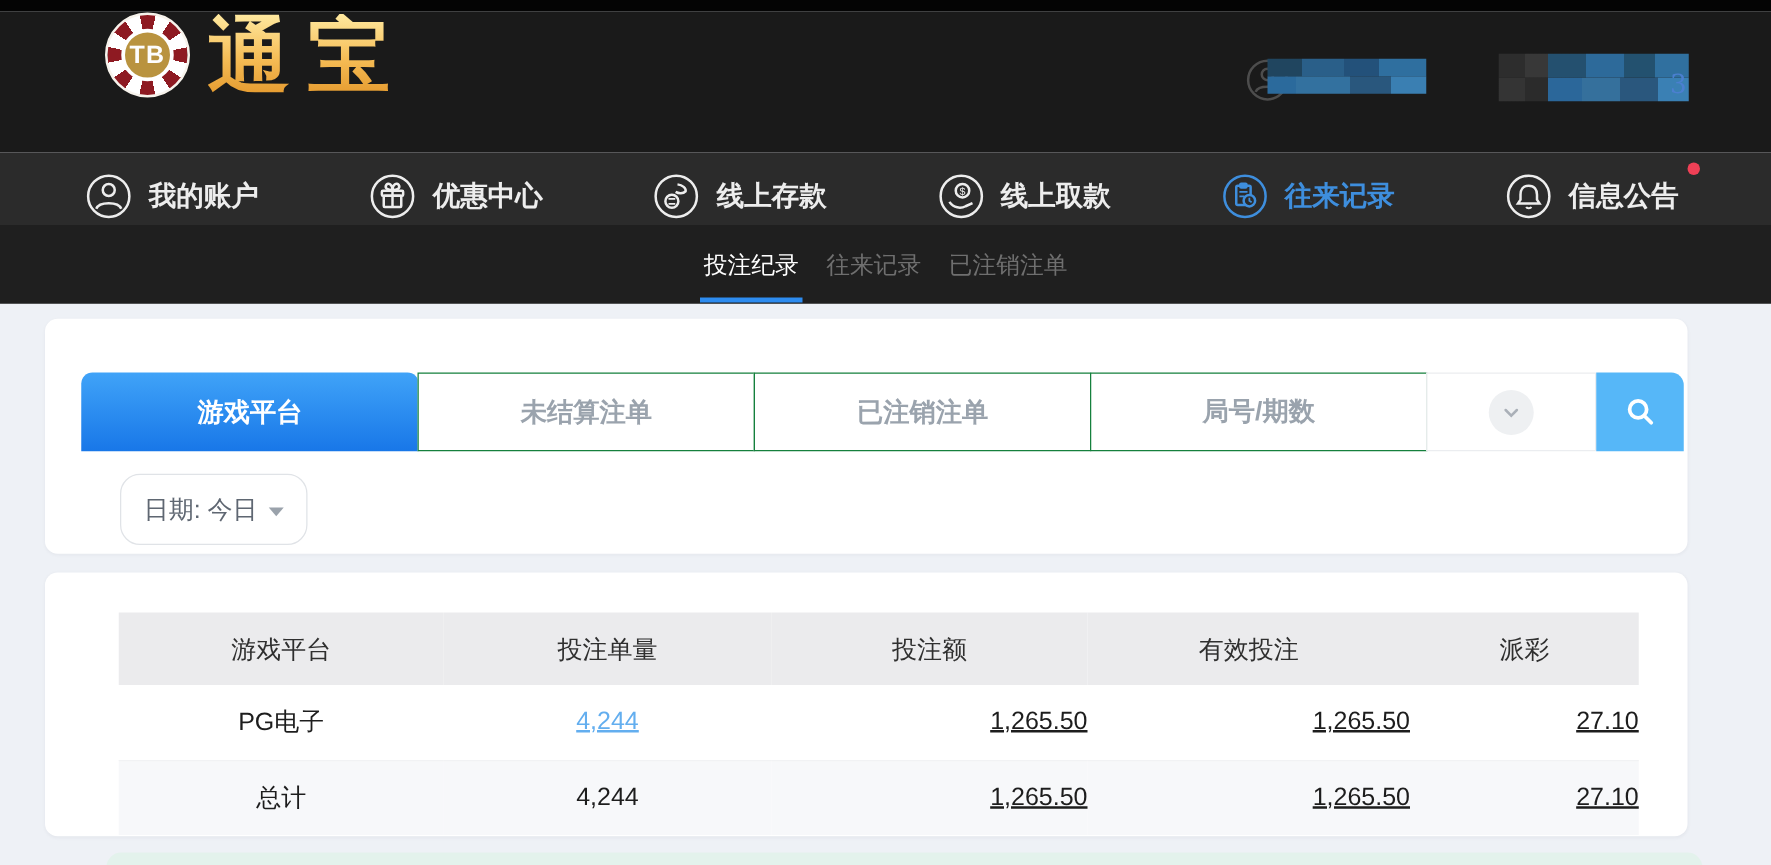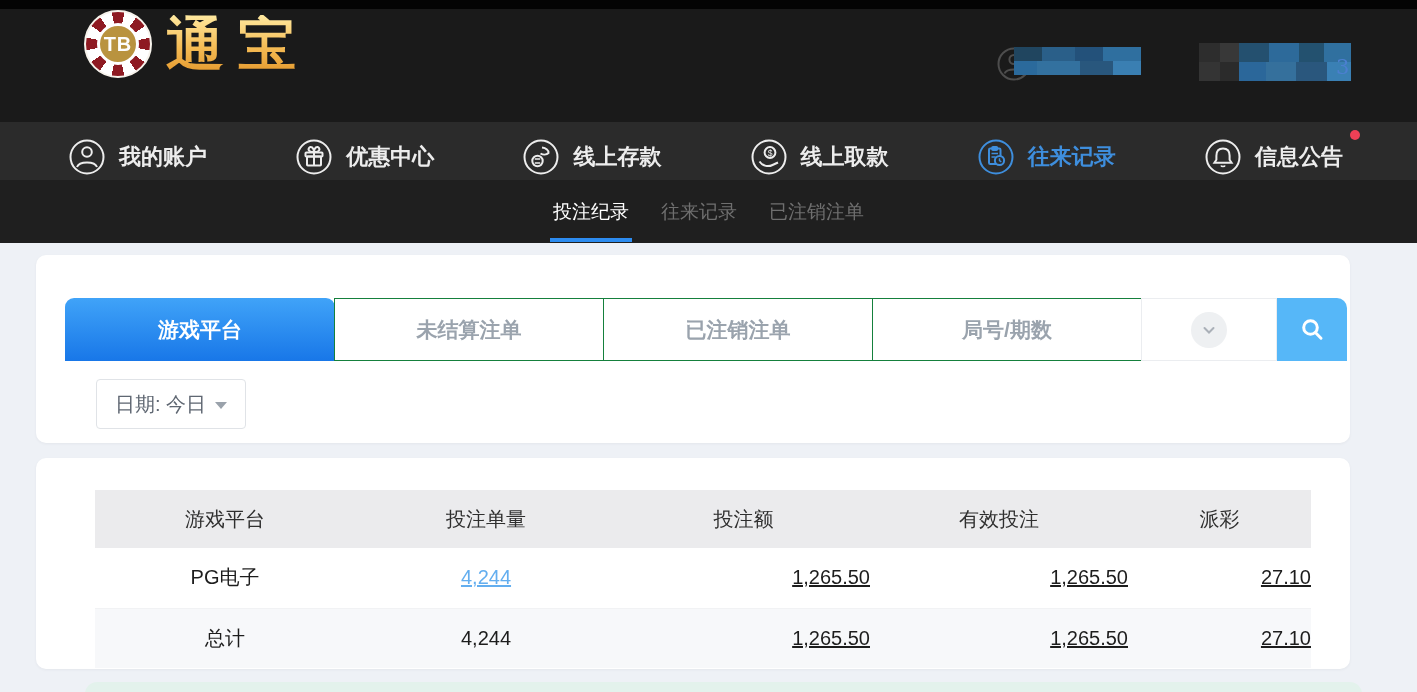--- a/index.html
+++ b/index.html
@@ -10,21 +10,21 @@
   
   .top-black { position:absolute; top:0; left:0; width:100%; height:9px; background:#040404; }
   .top-header { position:absolute; top:9px; left:0; width:100%; height:113px; background:#1a1a1a; }
   .logo-wrap { position:absolute; left:84px; top:1px; display:flex; align-items:center; gap:14px; }
   .chip { position:relative; width:68px; height:68px; border-radius:50%;
           background:repeating-conic-gradient(from -11deg,#8e1a22 0 22.5deg,#ffffff 22.5deg 45deg);
           border:2px solid #f7f3ec; }
   .chip-inner { position:absolute; inset:11px; border-radius:50%; background:#b9933f; border:3px solid #fff;
                 display:flex; align-items:center; justify-content:center;
                 color:#fdfdfd; font-size:20px; font-weight:bold; letter-spacing:1px; }
-  .brand-name { font-family:"DejaVu Serif","Liberation Serif",serif; font-weight:bold; font-size:58px;
+  .brand-name { font-family:"DejaVu Serif","Liberation Serif",serif; font-weight:bold; font-size:66px;
                 letter-spacing:14px; line-height:1;
                 background:linear-gradient(180deg,#ffe9a0 0%,#f5bc55 55%,#e59a2e 100%);
                 -webkit-background-clip:text; background-clip:text; color:transparent;text-decoration:underline; }
   .user-area { position:absolute; left:0; top:0; width:100%; height:113px; }
   .avatar-svg { position:absolute; left:996px; top:37px; }
   .mosaic-a { position:absolute; left:1014px; top:38px; width:127px; height:28px;
       background-image:
         linear-gradient(90deg,#20455f 0 22%,#2a5f89 0 48%,#23517a 0 70%,#2f6f9f 0 100%),
         linear-gradient(90deg,#2b6a9c 0 18%,#33719f 0 52%,#29577d 0 78%,#3a7fb2 0 100%);
       background-size:100% 50%,100% 50%; background-position:0 0,0 100%; background-repeat:no-repeat; }
@@ -40,21 +40,21 @@
   .main-nav { position:absolute; top:122px; left:0; width:100%; height:72px; background:#2b2b2b;
               border-bottom:2px solid #151515;
               display:flex; align-items:center; justify-content:space-between; padding:0 74px 0 68px; }
   .nav-item { display:flex; align-items:center; gap:13px; cursor:pointer; position:relative; }
   .nav-item .lbl { color:#ededed; font-size:22px; font-weight:bold; }
   .nav-item.active .lbl { color:#3e8edd; }
   .nav-dot { position:absolute; top:-8px; right:-17px; width:10px; height:10px; border-radius:50%; background:#ef4056; }
 
   
   .sub-nav { position:absolute; top:180px; left:0; width:100%; height:63px; background:#1f1f1f;
-             display:flex; align-items:center; justify-content:center; gap:32px; }
+             display:flex; align-items:center; justify-content:center; gap:22px; }
   .sub-tab { position:relative; font-size:19px; color:#6f6f6f; cursor:pointer; }
   .sub-tab.active { color:#ffffff; }
   .sub-tab.active::after { content:""; position:absolute; left:-3px; right:-3px; bottom:-17px; height:4px; background:#2d8cf0; }
 
   
   .card { position:absolute; background:#fff; border-radius:10px; box-shadow:0 1px 3px rgba(30,40,60,.05); }
   .card-tabs { left:36px; top:255px; width:1314px; height:188px; }
   .card-table { left:36px; top:458px; width:1314px; height:211px; }
 
   
@@ -66,22 +66,22 @@
   .ftab-input::placeholder { color:#9aa3ad; opacity:1; }
   .ftab.active { background:linear-gradient(180deg,#40a3f8 0%,#1877e8 100%); color:#fff;
                  border:none; border-radius:9px 9px 0 0; margin-left:0; }
   .ftab-dd { width:136px; height:63px; display:flex; align-items:center; justify-content:center;
              border:1px solid #ebedf0; margin-left:-1px; background:#fff; cursor:pointer; }
   .dd-circle { width:36px; height:36px; border-radius:50%; background:#eef0f2;
                display:flex; align-items:center; justify-content:center; }
   .ftab-search { width:70px; height:63px; background:#56b7f8; border:none; border-radius:0 10px 0 0;
                  display:flex; align-items:center; justify-content:center; cursor:pointer; }
 
-  .date-btn { position:absolute; left:60px; top:124px; width:150px; height:50px;
-              border:1px solid #e0e3e7; border-radius:4px; background:#fff;
+  .date-btn { position:absolute; left:60px; top:124px; width:150px; height:57px;
+              border:1px solid #e0e3e7; border-radius:16px; background:#fff;
               display:flex; align-items:center; justify-content:center; gap:9px;
               font-size:20px; color:#5f6772; cursor:pointer; }
   .caret { width:0; height:0; border-left:6px solid transparent; border-right:6px solid transparent;
            border-top:7px solid #9aa2ab; margin-top:3px; }
 
   
   table.report { position:absolute; left:59px; top:32px; width:1216px; border-collapse:collapse; }
   table.report th { height:58px; background:#ebebed; font-size:20px; font-weight:400; color:#2f2f2f; }
   table.report td { height:60px; font-size:20px; color:#1d1d1d; }
   td.c, th.c { text-align:center; }

